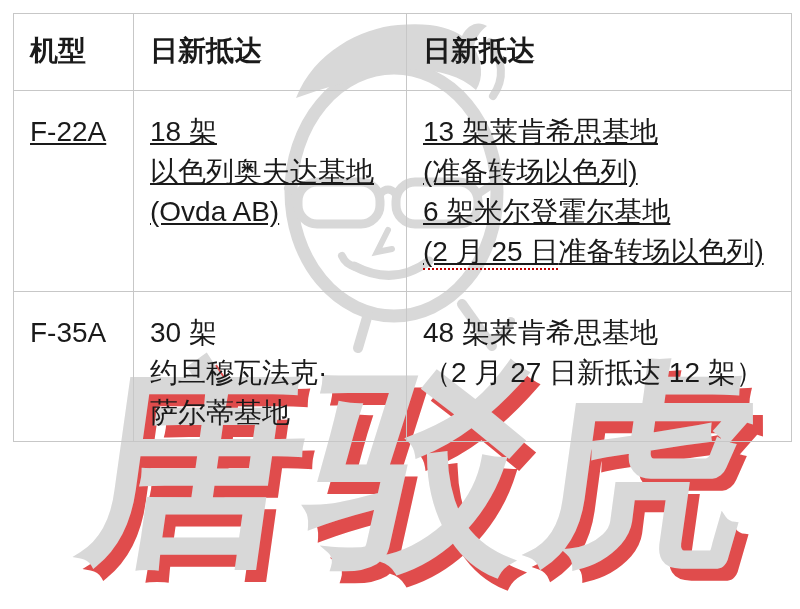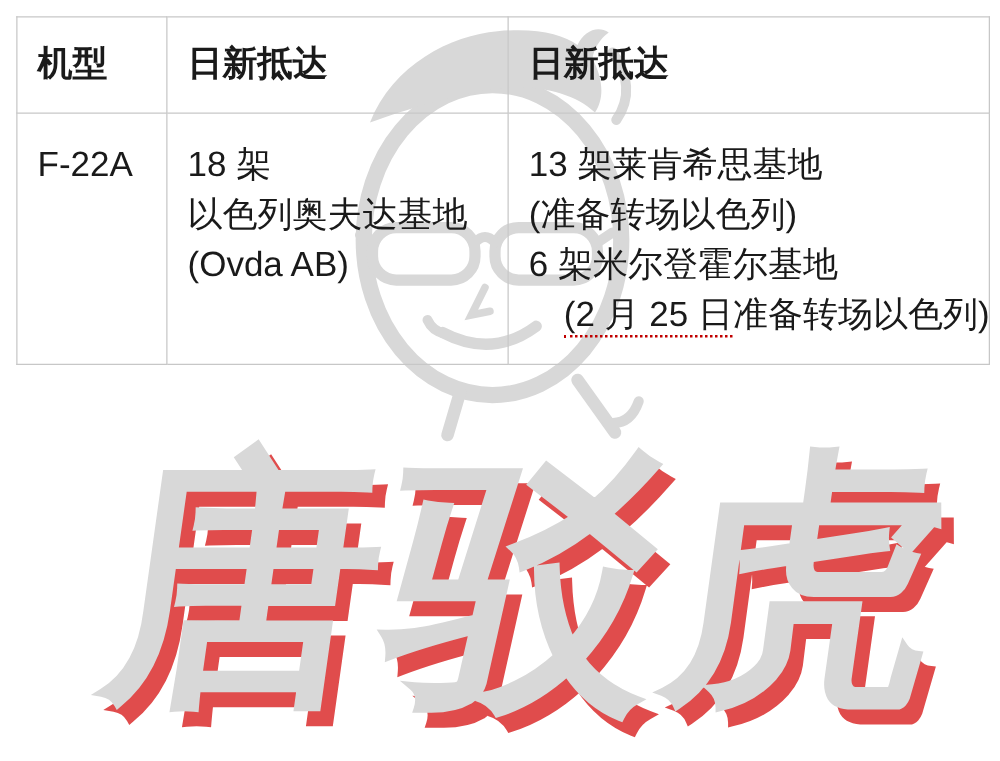--- a/index.html
+++ b/index.html
@@ -30,26 +30,26 @@
   }
   .deploy th,.deploy td{
     border:1px solid #c7c7c7;
     vertical-align:top;text-align:left;
     padding:17px 6px 0 16px;
     font-size:28px;line-height:40px;color:#1a1a1a;
     overflow:visible;
   }
   .deploy th{font-weight:700;height:59px;}
   .deploy td{padding-top:21px;}
-  tr.r0 td{height:179px;}
+  tr.r0 td{height:179px;text-decoration:underline;}
   tr.r1 td{height:128px;}
   tr.r2 td{height:126px;}
   .lines{white-space:pre;}
   .lastline{white-space:nowrap;}
-  .spell{border-bottom:2px dotted #c00000;padding-bottom:1px;margin-left:28px;}
+  .spell{border-bottom:2px dotted #c00000;padding-bottom:1px;}
 </style>
 </head>
 <body>
 
 <div class="stage">
 
   <svg class="face-wm" viewBox="0 0 266 340" width="266" height="340" aria-hidden="true">
     <g stroke="#d8d8d8" fill="none" stroke-linecap="round">
 
       <ellipse cx="128" cy="176" rx="103" ry="124" stroke-width="13"></ellipse>
@@ -101,16 +101,28 @@
 以色列奥夫达基地
 (Ovda AB)</div>
       </td>
       <td>
         <div class="lines">13 架莱肯希思基地
 (准备转场以色列)
 6 架米尔登霍尔基地</div>
         <div class="lastline"><span class="spell">(2 月 25 日</span><span>准备转场以色列)</span></div>
       </td>
     </tr>
+    <tr class="r1">
+      <td>F-35A</td>
+      <td>
+        <div class="lines">30 架
+约旦穆瓦法克·
+萨尔蒂基地</div>
+      </td>
+      <td>
+        <div class="lines">48 架莱肯希思基地
+（2 月 27 日新抵达 12 架）</div>
+      </td>
+    </tr>
   </tbody>
     </table>
 
 </div>
 
 </body></html>

